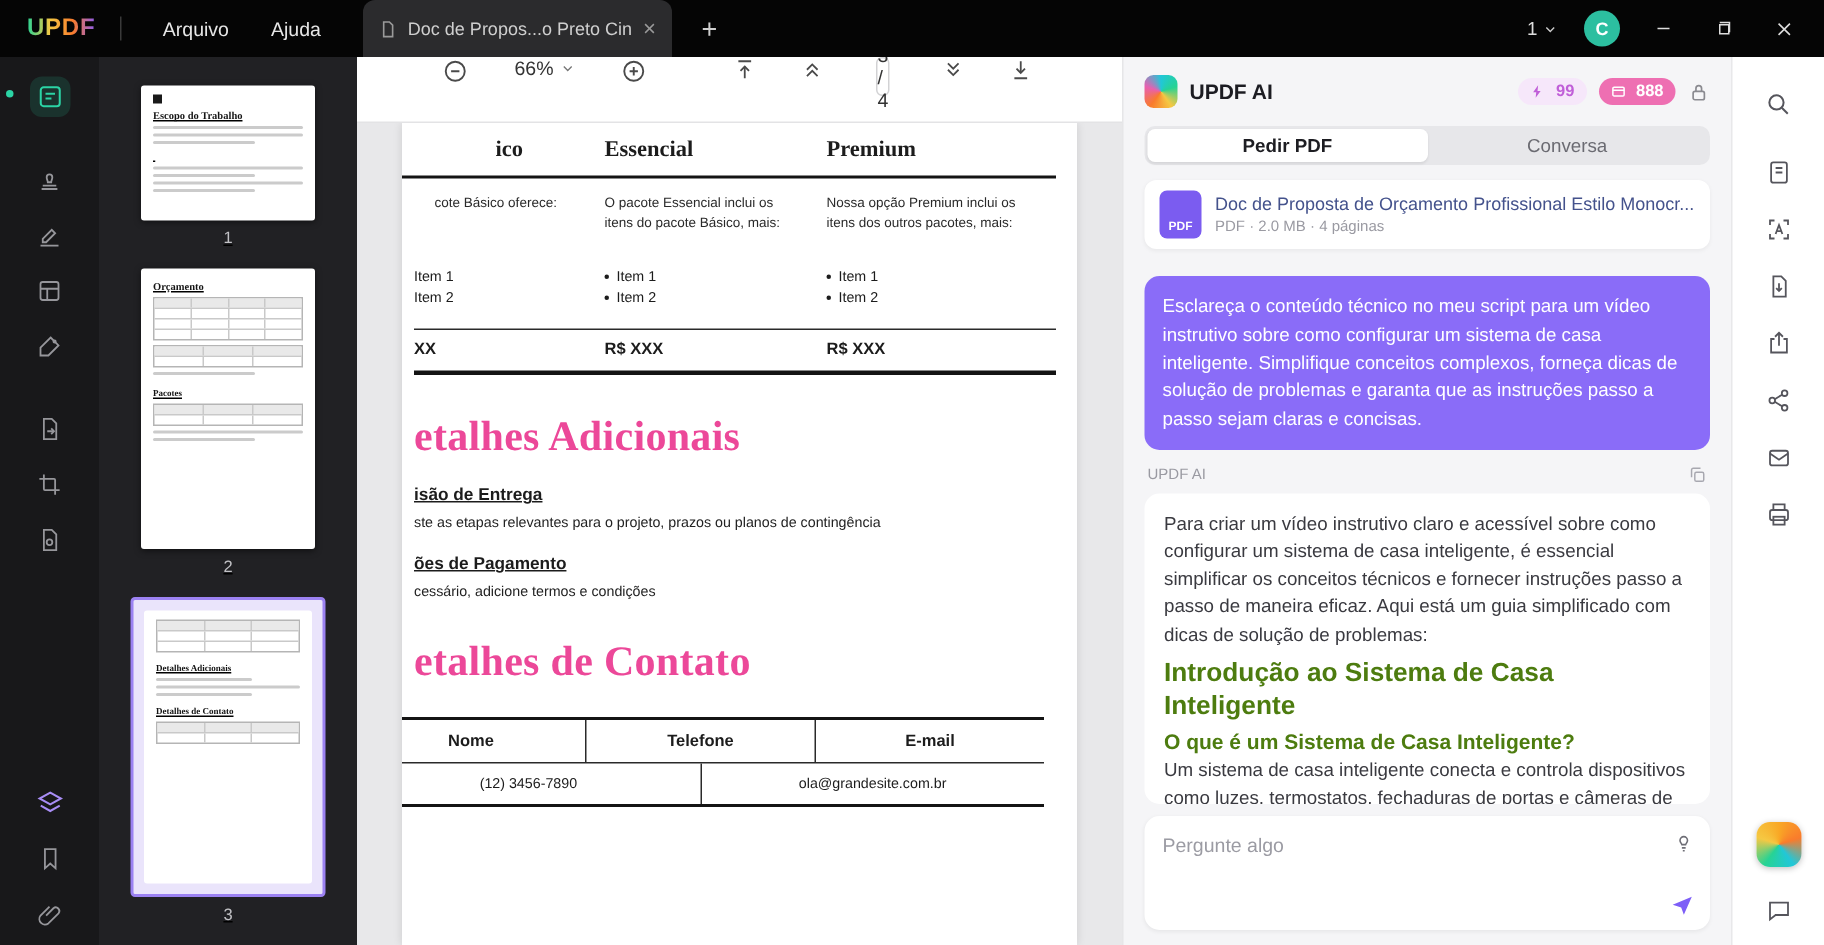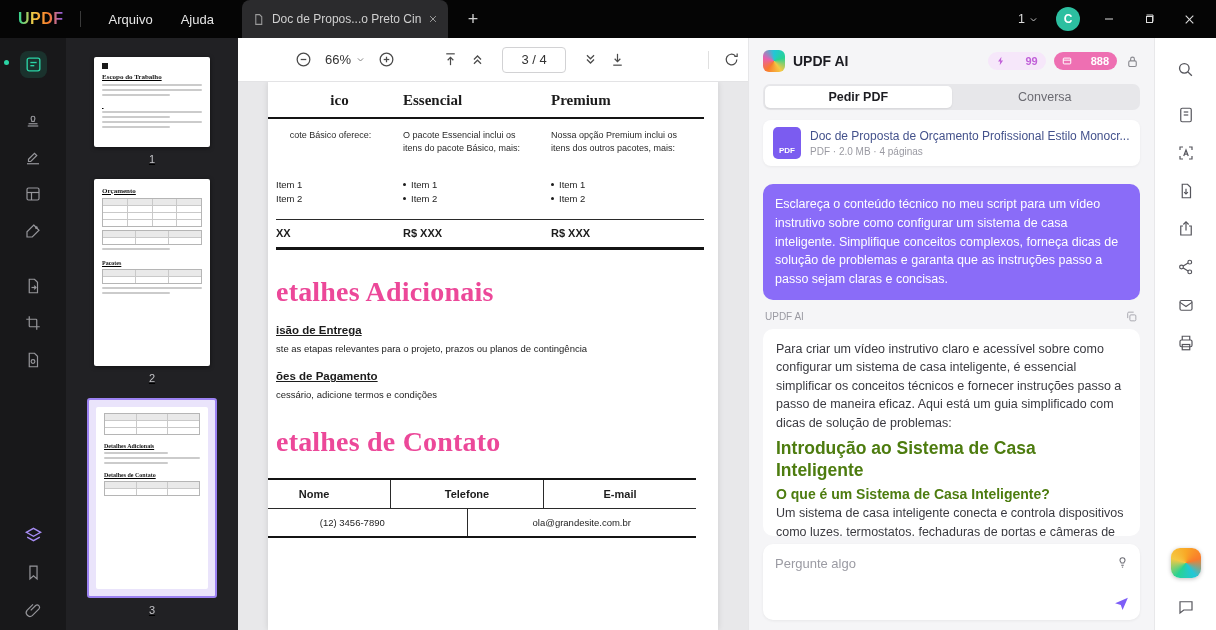--- a/index.html
+++ b/index.html
@@ -49,21 +49,21 @@
   .mini-logo { width:6px; height:6px; background:#1a1a1a; margin:6px 0 4px 8px; }
   .mini-table { border:1px solid #b5b5b5; margin:3px 8px; }
   .mini-row { display:flex; border-top:1px solid #c9c9c9; }
   .mini-row:first-child { border-top:none; background:#e9e9e9; }
   .mini-cell { flex:1; height:6px; border-left:1px solid #c9c9c9; }
   .mini-cell:first-child { border-left:none; }
   .sel-wrap { border:2px solid #9c82f2; background:#eae4fb; border-radius:3px; padding:7px; }
 
   
   .center { flex:1; display:flex; flex-direction:column; background:#e8e8ea; min-width:0; }
-  .doc-toolbar { height:44px; background:#fff; border-bottom:1px solid #e3e3e5; display:flex; align-items:center; color:#4a4a4a; padding:0 8px 0 56px; gap:10px; overflow:hidden; flex:none; }
+  .doc-toolbar { height:44px; background:#fff; border-bottom:1px solid #e3e3e5; display:flex; align-items:flex-start; color:#4a4a4a; padding:0 8px 0 56px; gap:28px; overflow:hidden; flex:none; }
   .zoom-pct { font-size:13px; color:#333; display:flex; align-items:center; gap:5px; margin:0 2px; }
   .page-box { width:64px; height:26px; border:1px solid #d2d2d4; border-radius:4px; display:flex; align-items:center; justify-content:center; font-size:13px; color:#333; margin:0 6px; }
   .tbr-div { width:1px; height:18px; background:#e0e0e0; margin:0 4px; }
   .ml-auto { margin-left:auto; }
 
   .doc-area { flex:1; display:flex; justify-content:center; overflow:hidden; }
   .page { width:450px; background:#fff; overflow:hidden; color:#1c1c1c; flex:none; box-shadow:0 0 6px rgba(0,0,0,.12); }
 
   .pricing { display:flex; padding:10px 14px 0 8px; }
   .pcol { display:flex; flex-direction:column; }
@@ -87,21 +87,21 @@
   .crow.head { border-bottom:1px solid #2a2a2a; }
   .ccell { flex:1; text-align:center; padding:8px 4px; border-left:1px solid #2a2a2a; font-size:9.5px; }
   .ccell:first-child { border-left:none; }
   .crow.head .ccell { font-weight:700; font-size:11px; }
 
   
   .ai-panel { width:406px; background:#f5f5f7; border-left:1px solid #e6e6e8; display:flex; flex-direction:column; padding:0 14px; flex:none; min-height:0; }
   .ai-header { height:46px; display:flex; align-items:center; gap:8px; flex:none; }
   .ai-logo { width:22px; height:22px; border-radius:6px; background:conic-gradient(#21c7d8,#27d394,#f5c843,#f97b2c,#e85fb0,#21c7d8); }
   .ai-title { font-size:14px; font-weight:700; color:#1c1c22; }
-  .badge { display:flex; align-items:center; gap:19px; font-size:11px; font-weight:700; border-radius:10px; padding:3px 8px; }
+  .badge { display:flex; align-items:center; gap:7px; font-size:11px; font-weight:700; border-radius:10px; padding:3px 8px; }
   .badge1 { background:#f6e7fa; color:#c05fd8; }
   .badge2 { background:#ee6fb2; color:#fff; }
   .ai-tabs { height:26px; background:#e7e7ea; border-radius:7px; display:flex; padding:2px; flex:none; }
   .ai-tab { flex:1; display:flex; align-items:center; justify-content:center; font-size:12.5px; color:#6b6b72; border-radius:5px; }
   .ai-tab.active { background:#fff; color:#1d1d22; font-weight:600; box-shadow:0 1px 2px rgba(0,0,0,.08); }
   .file-card { margin-top:10px; background:#fff; border-radius:8px; padding:7px 10px; display:flex; gap:9px; align-items:center; flex:none; box-shadow:0 1px 3px rgba(0,0,0,.05); }
   .pdf-icon { width:28px; height:32px; background:#7b5cf0; border-radius:5px; color:#fff; font-size:8px; font-weight:800; display:flex; align-items:flex-end; justify-content:center; padding-bottom:4px; flex:none; }
   .file-name { font-size:12px; color:#44528c; white-space:nowrap; overflow:hidden; text-overflow:ellipsis; max-width:320px; }
   .file-meta { font-size:10px; color:#9a9aa2; margin-top:3px; }
   .user-bubble { margin-top:18px; background:#8a6cf8; color:#fff; border-radius:10px; padding:11px 12px; font-size:12.5px; line-height:1.5; flex:none; }

